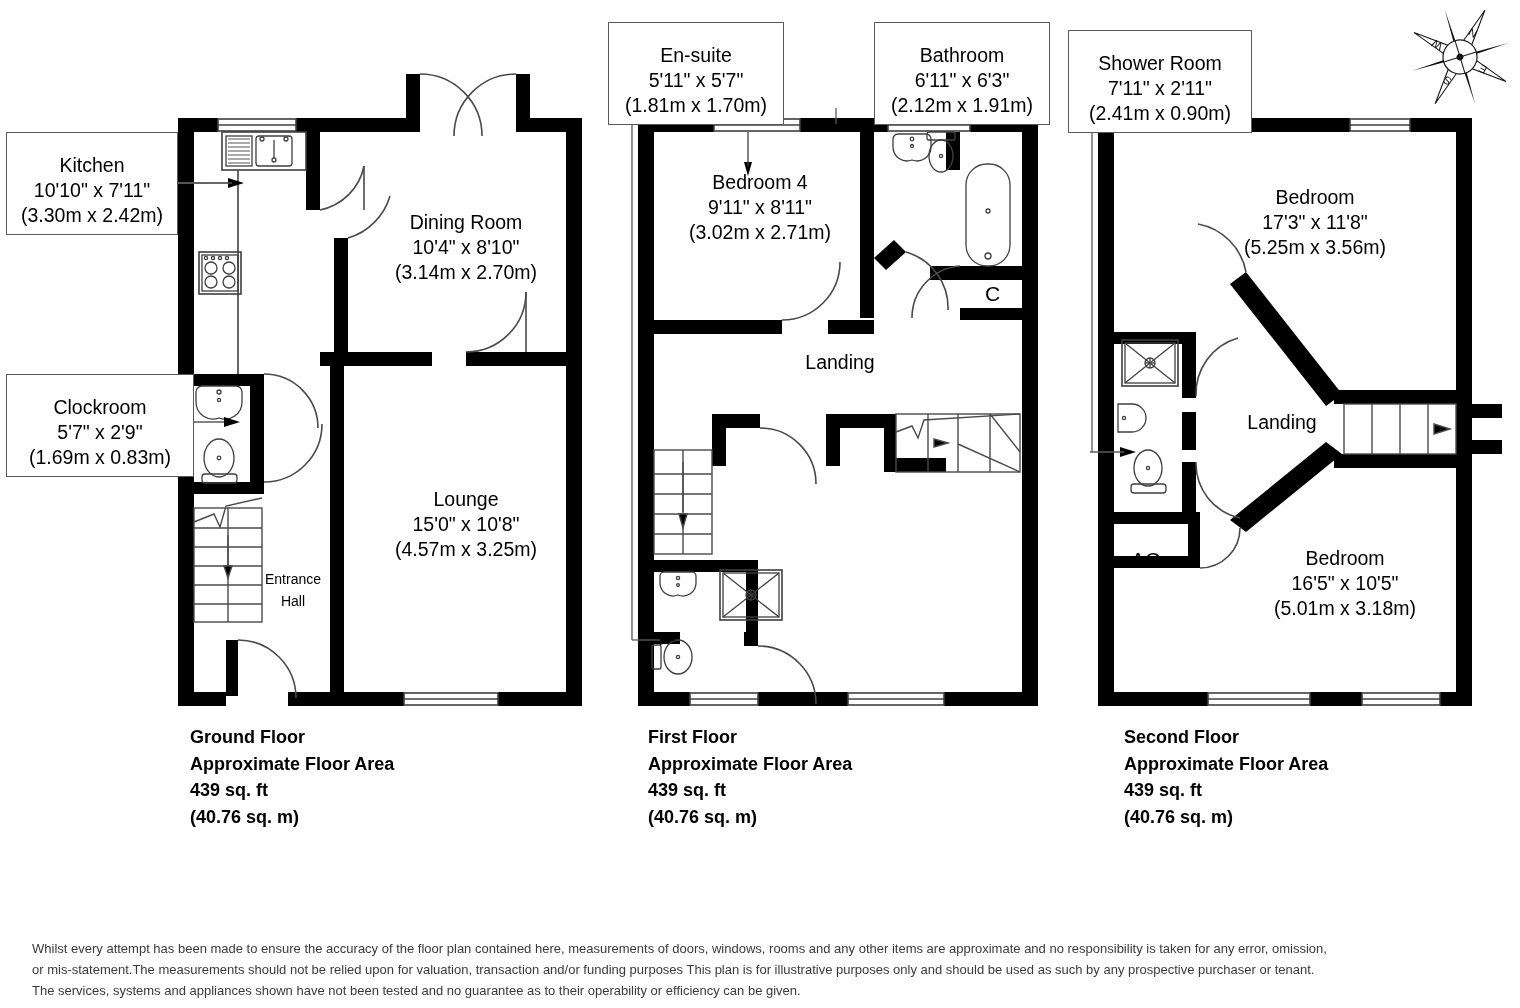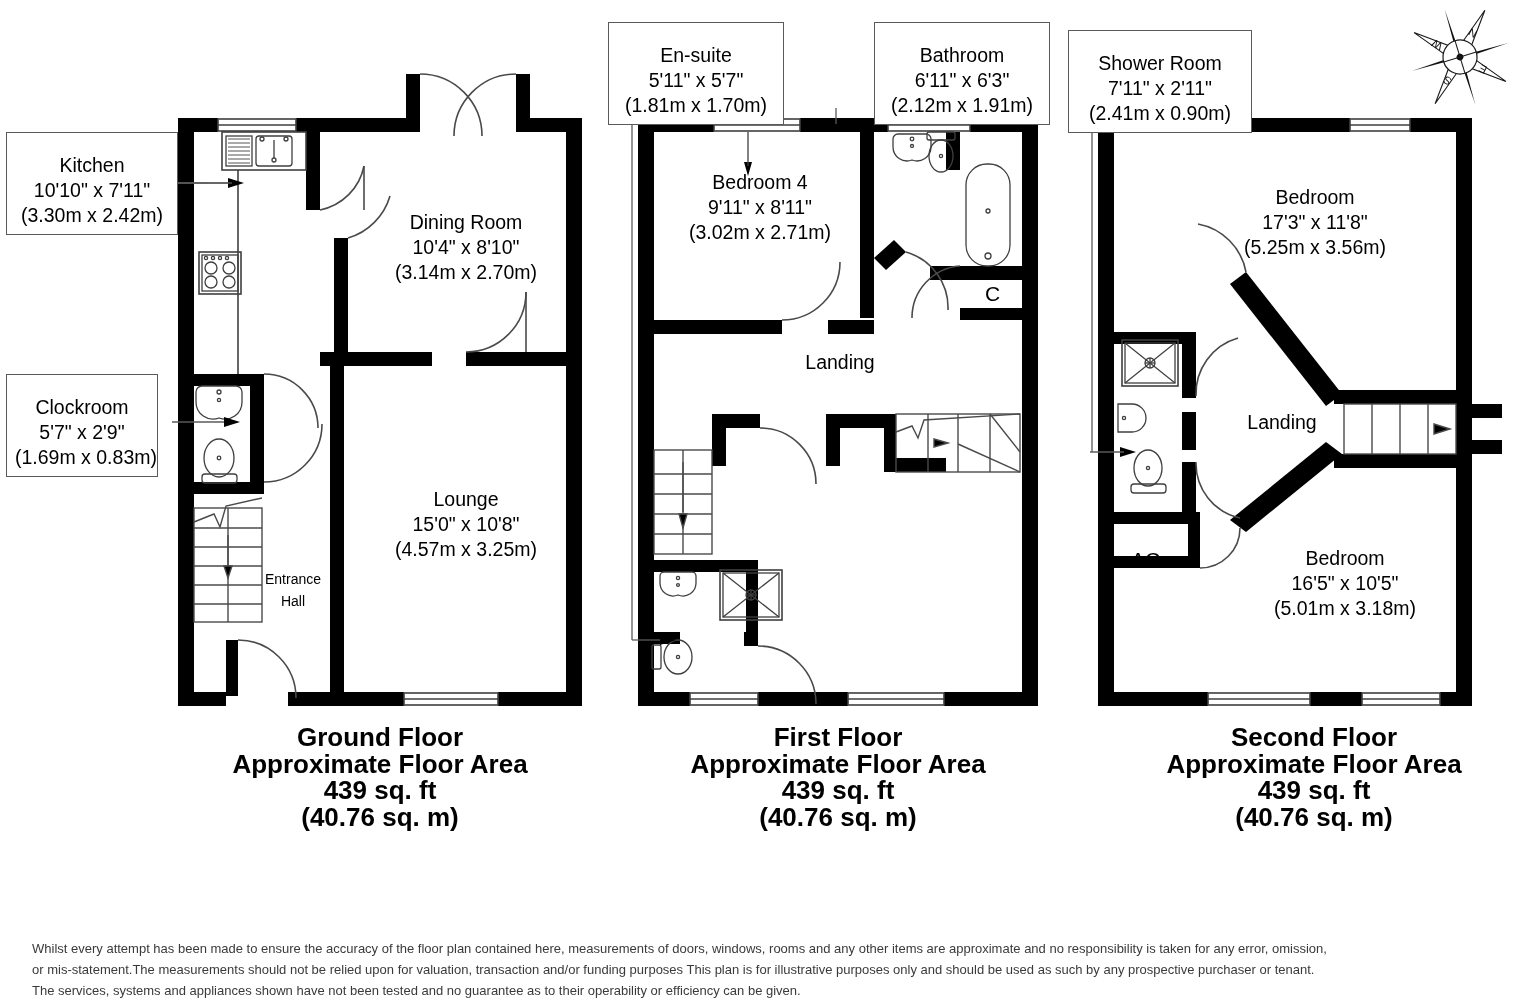--- a/index.html
+++ b/index.html
@@ -52,23 +52,23 @@
   .roomlabel .ln { display: block; }
   .roomlabel.small { font-size: 14px; line-height: 22px; }
   .tag {
     position: absolute;
     font-size: 21px;
     line-height: 21px;
   }
   
   .floorcap {
     position: absolute;
-    text-align: center;
+    text-align: left;
     font-weight: bold;
-    font-size: 26px;
+    font-size: 18px;
     line-height: 26.5px;
     white-space: nowrap;
   }
   .floorcap .ln { display: block; }
   
   .disclaimer {
     position: absolute;
     left: 0;
     top: 938px;
     width: 1520px;
@@ -454,21 +454,21 @@
       <line class="lead" x1="1092" y1="108" x2="1092" y2="452"></line>
     </g>
   </svg>
 
   <div class="callout" style="left:6px; top:132px; width:172px;">
     <span class="ln">Kitchen</span>
     <span class="ln">10'10" x 7'11"</span>
     <span class="ln">(3.30m x 2.42m)</span>
   </div>
 
-  <div class="callout" style="left:6px; top:374px; width:152px;">
+  <div class="callout" style="left:6px; top:374px; width:188px;">
     <span class="ln">Clockroom</span>
     <span class="ln">5'7" x 2'9"</span>
     <span class="ln">(1.69m x 0.83m)</span>
   </div>
 
   <div class="callout" style="left:608px; top:22px; width:176px;">
     <span class="ln">En-suite</span>
     <span class="ln">5'11" x 5'7"</span>
     <span class="ln">(1.81m x 1.70m)</span>
   </div>

